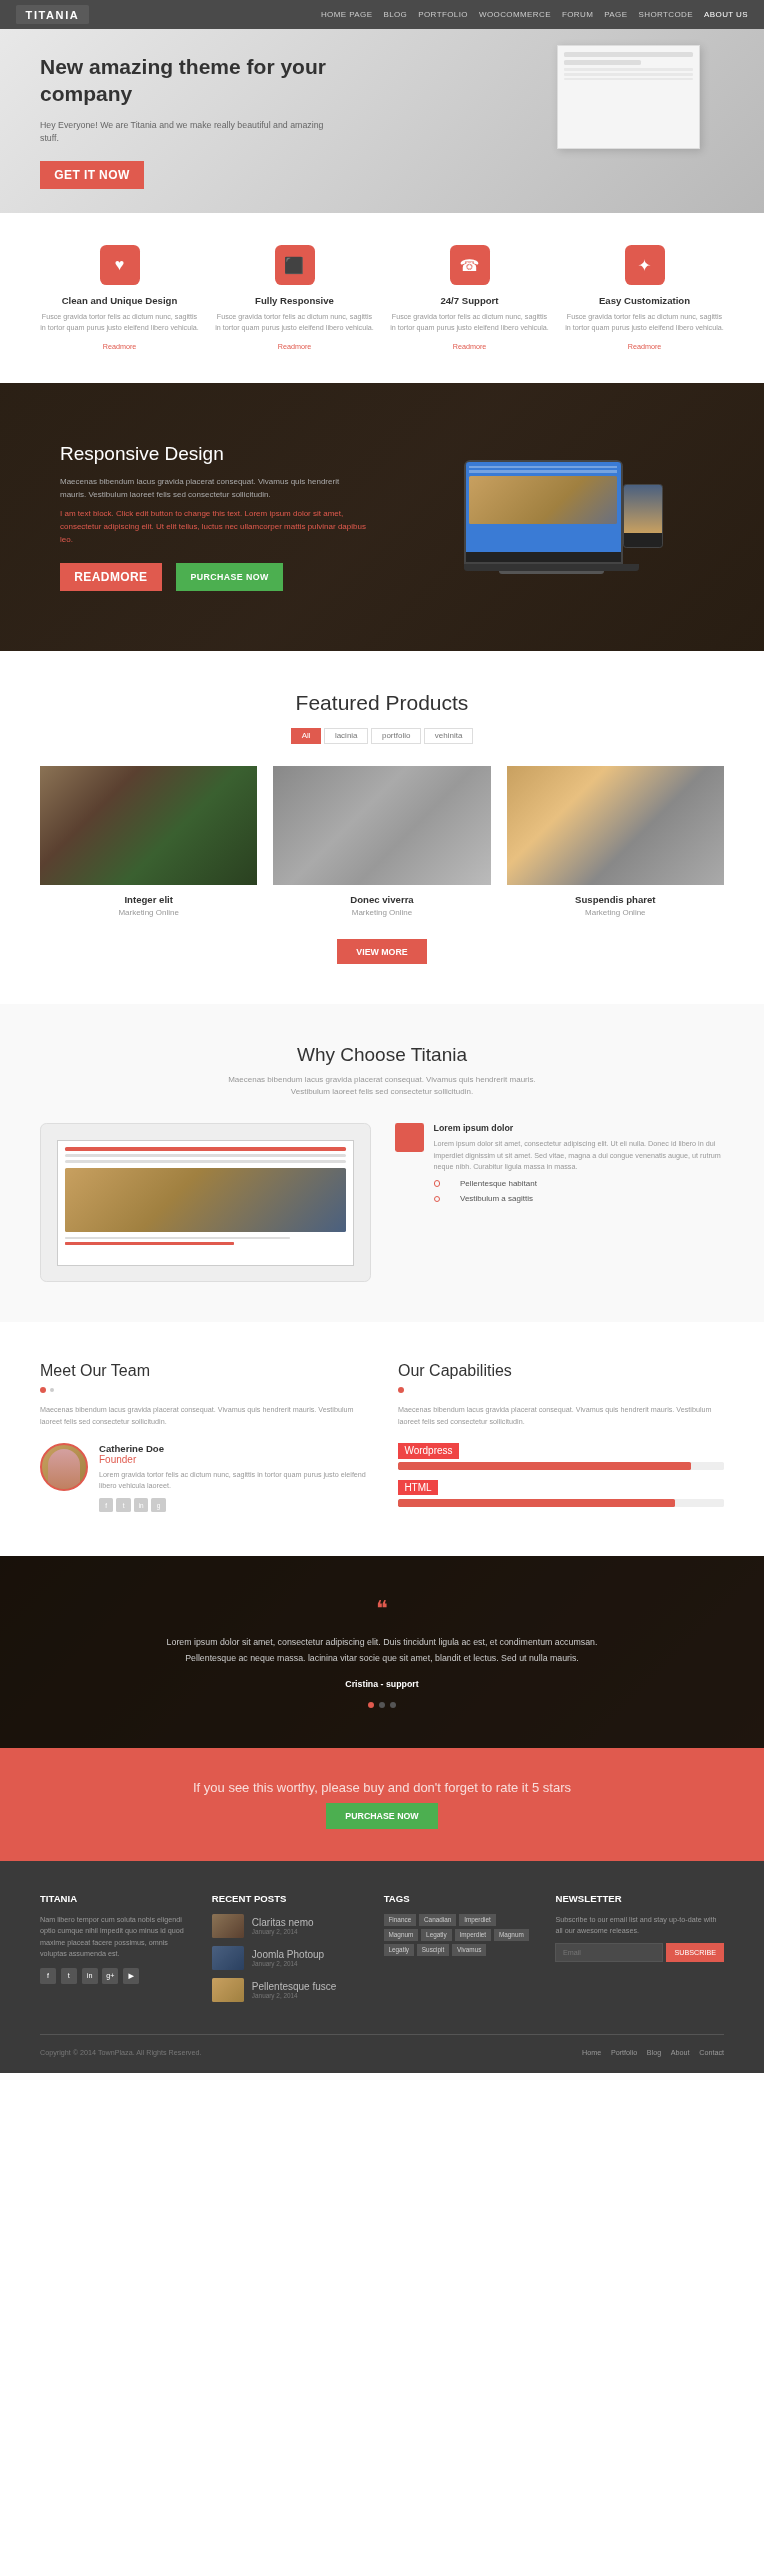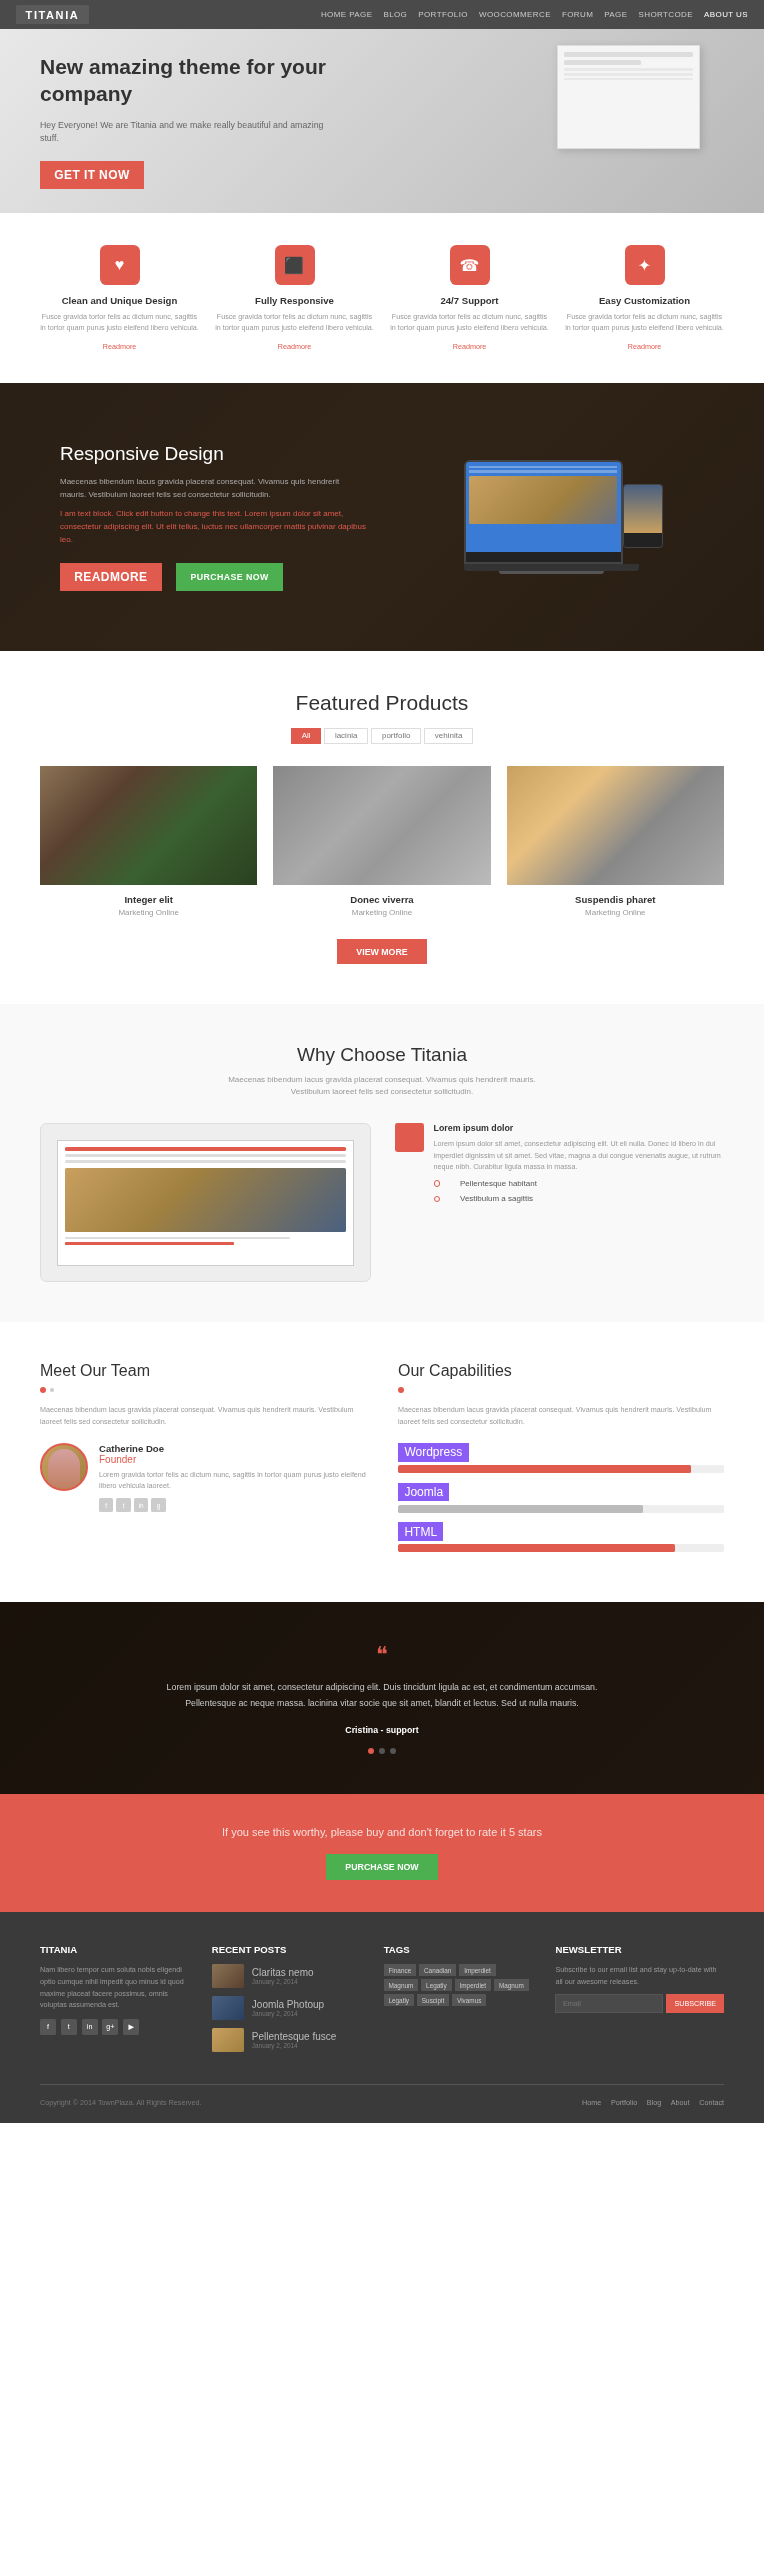--- a/index.html
+++ b/index.html
@@ -329,21 +329,21 @@
       background: #ccc;
       border-radius: 1.6px;
       display: flex;
       align-items: center;
       justify-content: center;
       font-size: 6.4px;
       color: #fff;
       cursor: pointer;
     }
     .skill-bar { margin-bottom: 9.6px; }
-    .skill-label { font-size: 12px; color: #fff; background: #8b5cf6; padding: 2.4px 6.4px; display: inline-block; margin-bottom: 3.2px; }
+    .skill-label { font-size: 10px; color: #fff; background: #ef4444; padding: 2.4px 6.4px; display: inline-block; margin-bottom: 3.2px; }
     .skill-track {
       height: 8px;
       background: #eee;
       border-radius: 1.6px;
       overflow: hidden;
     }
     .skill-fill {
       height: 100%;
       background: #e05a4e;
       border-radius: 1.6px;
@@ -365,21 +365,21 @@
     .testimonial-dot { width: 6.4px; height: 6.4px; border-radius: 50%; background: #555; }
     .testimonial-dot.active { background: #e05a4e; }
 
     
     .cta-section {
       background: #e05a4e;
       padding: 32px 40px;
       text-align: center;
     }
     .cta-section h2 { font-size: 17.5px; color: #fff; margin-bottom: 6.4px; font-weight: 300; }
-    .cta-section p { font-size: 11px; color: rgba(255,255,255,0.8); margin-bottom: 16px; }
+    .cta-section p { font-size: 13px; color: rgba(255,255,255,0.8); margin-bottom: 8px; }
     .btn-purchase {
       background: #4caf50;
       color: #fff;
       border: none;
       padding: 8px 19px;
       font-size: 8.8px;
       font-weight: bold;
       text-transform: uppercase;
       cursor: pointer;
     }
@@ -652,26 +652,20 @@
       <div class="divider-dot"></div>
     </div>
     <p class="section-subtitle">Maecenas bibendum lacus gravida placerat consequat. Vivamus quis hendrerit mauris. Vestibulum laoreet felis sed consectetur sollicitudin.</p>
     <div class="skill-bar">
       <span class="skill-label">Wordpress</span>
       <div class="skill-track">
         <div class="skill-fill" style="width:90%"></div>
       </div>
     </div>
     <div class="skill-bar">
-      <span class="skill-label">Joomla</span>
-      <div class="skill-track">
-        <div class="skill-fill gray" style="width:75%"></div>
-      </div>
-    </div>
-    <div class="skill-bar">
       <span class="skill-label">HTML</span>
       <div class="skill-track">
         <div class="skill-fill" style="width:85%"></div>
       </div>
     </div>
   </div>
 </section>
 
 <section class="testimonial">
   <div class="quote-icon">❝</div>

